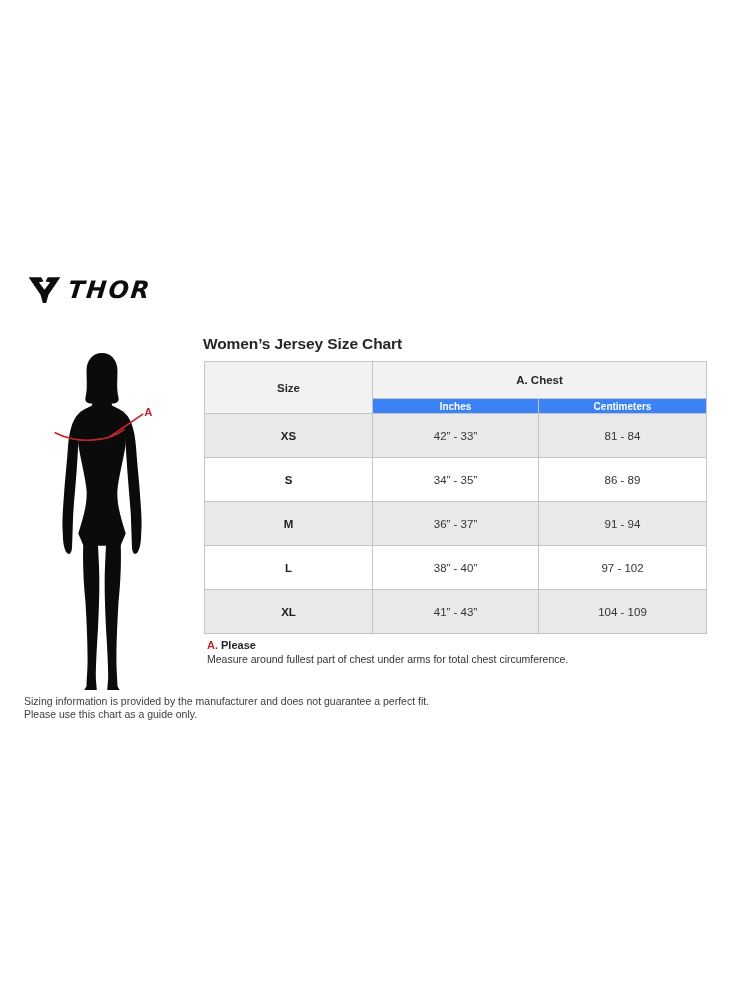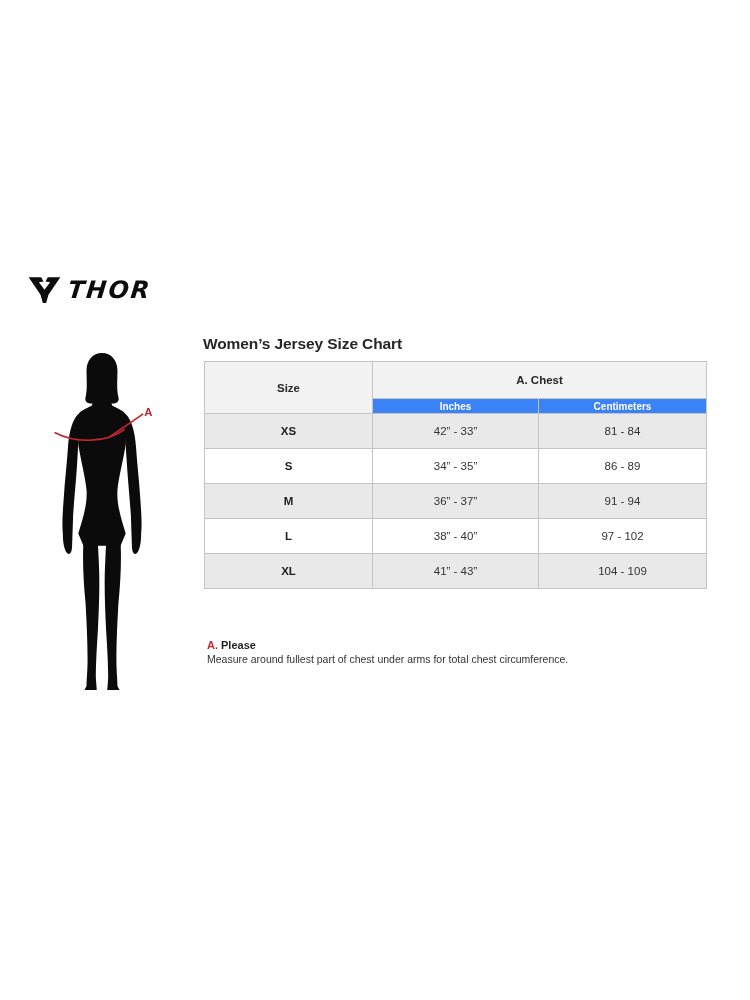--- a/index.html
+++ b/index.html
@@ -54,21 +54,21 @@
   th.h-size,th.h-group{
     background:#f2f2f2;
     font-size:11.5px;font-weight:700;color:#262626;
   }
   tr.row-head1{height:37px;}
   tr.row-units{height:15px;}
   th.h-unit{
     background:#3b82f6;color:#ffffff;
     font-size:10px;font-weight:700;
   }
-  tr.data-row{height:35px;padding-left:24px;}
+  tr.data-row{height:44px;padding-left:24px;}
   tr.data-row.alt{background:#e9e9e9;}
   tr.data-row td.c-size{font-size:11.5px;font-weight:700;color:#1f1f1f;}
   tr.data-row td.c-val{font-size:11.5px;font-weight:400;color:#333333;}
   
   .measure-item{
     position:absolute;left:207px;top:639px;
     font-size:11px;font-weight:700;color:#1f1f1f;
   }
   .measure-item .key{color:#c1272d;margin-right:3px;}
   .measure-desc{
@@ -158,14 +158,18 @@
       <td class="c-val">104 - 109</td>
     </tr>
   </tbody>
     </table>
 
   <div class="measure-item">
     <span class="key">A.</span><span>Please</span>
   </div>
   <div class="measure-desc">Measure around fullest part of chest under arms for total chest circumference.</div>
 
+  <div class="disclaimer">
+    <div>Sizing information is provided by the manufacturer and does not guarantee a perfect fit.</div>
+    <div>Please use this chart as a guide only.</div>
+  </div>
 
 </div>
 
 </body></html>

